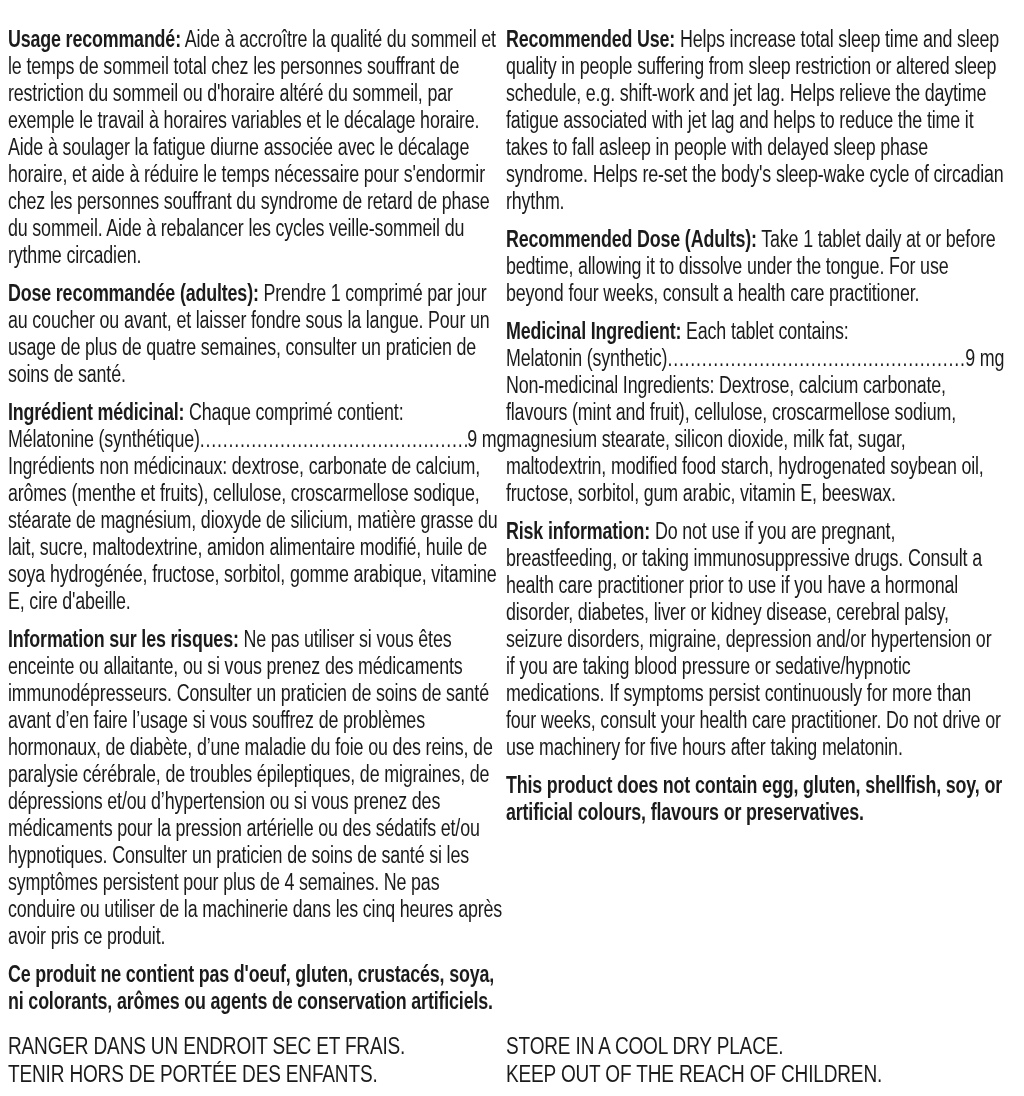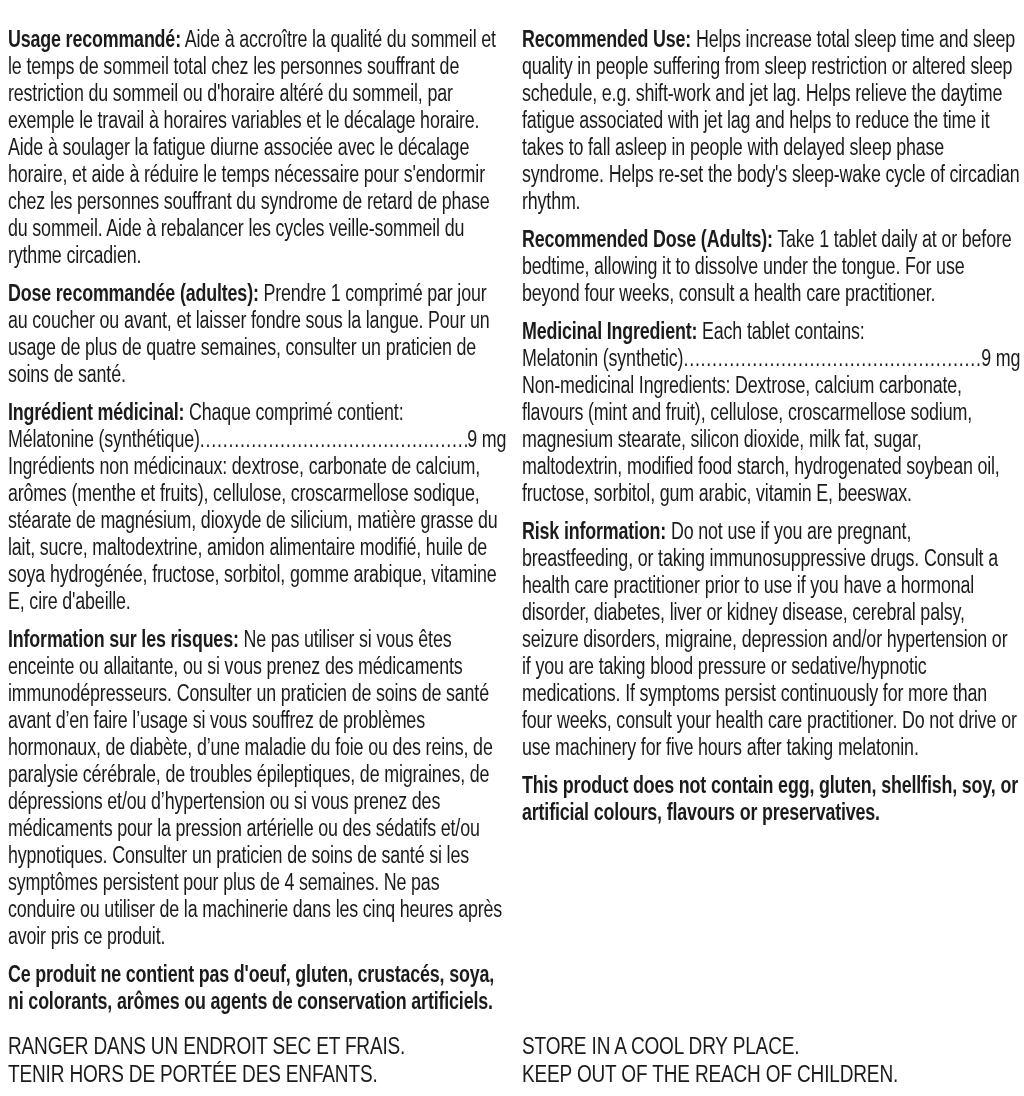--- a/index.html
+++ b/index.html
@@ -13,21 +13,20 @@
     overflow: hidden;
     font-family: "Liberation Sans", "DejaVu Sans", sans-serif;
     color: #1b1b1b;
   }
   .label {
     box-sizing: border-box;
     width: 1024px;
     height: 1096px;
     padding: 26px 6px 8px 8px;
     display: flex;
-    gap: 16px;
     background: #ffffff;
   }
   .col {
     width: 498px;
     height: 1062px;
     overflow: visible;
   }
   
   .col-inner {
     width: 642px;

